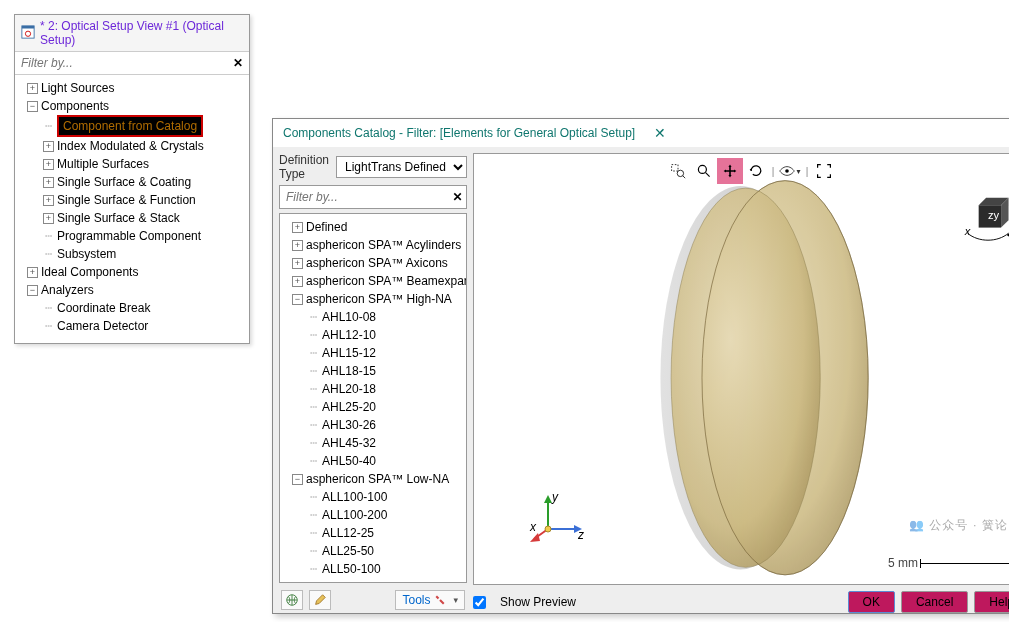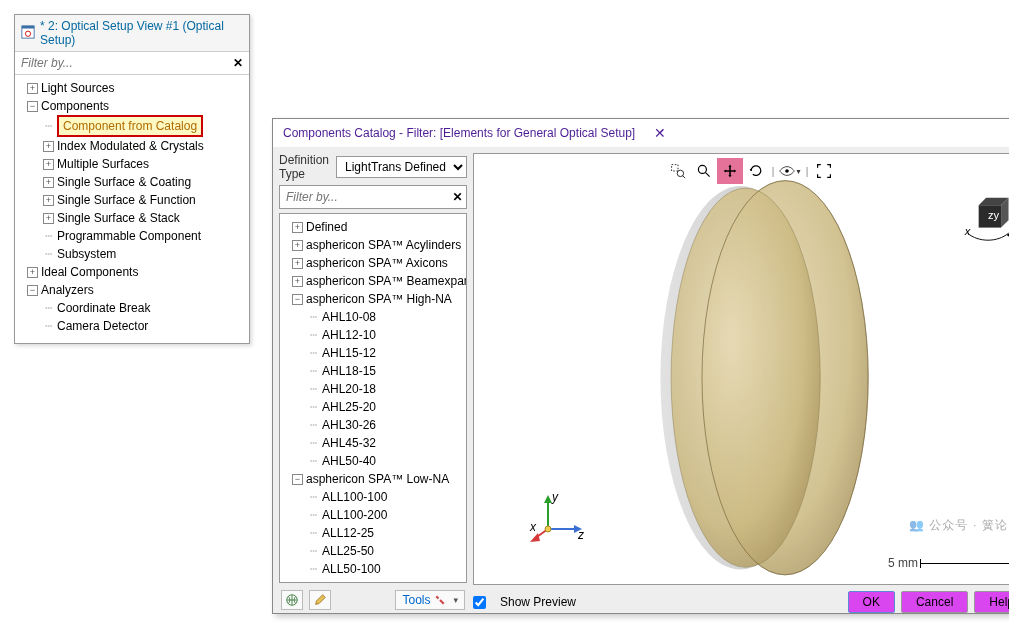--- a/index.html
+++ b/index.html
@@ -1,38 +1,38 @@
 <!DOCTYPE html>
 <html><head>
 <meta charset="utf-8">
 <style>
 * { box-sizing: border-box; margin: 0; padding: 0; font-family: "Segoe UI", Tahoma, sans-serif; font-size: 12px; }
 body { background: #fff; width: 1009px; height: 622px; position: relative; overflow: hidden; }
 
 
 .panel-left { position: absolute; left: 14px; top: 14px; width: 236px; border: 1px solid #999; background: #fff; box-shadow: 2px 2px 4px rgba(0,0,0,0.15); }
-.panel-left-title { display: flex; align-items: center; gap: 5px; padding: 4px 6px; border-bottom: 1px solid #ccc; background: #f5f5f5; color: #0369a1; }
+.panel-left-title { display: flex; align-items: center; gap: 5px; padding: 4px 6px; border-bottom: 1px solid #ccc; background: #f5f5f5; color: #6d28d9; }
 .panel-left-title svg { width: 14px; height: 14px; flex-shrink: 0; }
 .filterbar { display: flex; border-bottom: 1px solid #ccc; }
 .filterbar input { flex: 1; border: none; padding: 4px 6px; font-style: italic; color: #888; outline: none; }
 .filterbar .clear { width: 22px; display: flex; align-items: center; justify-content: center; cursor: pointer; font-weight: bold; }
 
 .tree { padding: 4px 2px 8px 2px; max-height: 380px; overflow-y: auto; }
 .tree ul { list-style: none; }
 .tree li { position: relative; padding-left: 16px; line-height: 18px; white-space: nowrap; }
 .tree .root > li { padding-left: 10px; }
 .tree .pm { display: inline-flex; width: 11px; height: 11px; border: 1px solid #888; margin-right: 3px; align-items: center; justify-content: center; font-size: 9px; line-height: 9px; color: #555; background: #fff; vertical-align: middle; cursor: pointer; }
 .tree .leaf-dash { display: inline-block; width: 11px; margin-right: 3px; text-align: center; color: #aaa; }
 .tree .lbl { cursor: pointer; }
-.tree .lbl.hl { background: #fef9c3; border: 2px solid #cc0000; padding: 0 4px; display: inline-block; color: #b06c00; }
+.tree .lbl.hl { background: #000000; border: 2px solid #cc0000; padding: 0 4px; display: inline-block; color: #b06c00; }
 
 
 .dialog { position: absolute; left: 272px; top: 118px; width: 764px; height: 496px; border: 1px solid #888; background: #eeeeee; box-shadow: 3px 3px 6px rgba(0,0,0,0.2); display: flex; flex-direction: column; }
 .dialog-title { display: flex; align-items: center; padding: 6px 10px; background: #fff; }
-.dialog-title span { flex: 1; color: #4c1d95; }
+.dialog-title span { flex: 1; color: #0f766e; }
 .dialog-title .close { font-size: 14px; cursor: pointer; }
 .dialog-body { flex: 1; display: flex; gap: 6px; padding: 6px; }
 
 .dlg-left { width: 188px; display: flex; flex-direction: column; gap: 4px; }
 .dlg-left .row-def { display: flex; align-items: center; gap: 6px; }
 .dlg-left .row-def label { color: #333; }
 .dlg-left .row-def select { flex: 1; border: 1px solid #999; padding: 2px 4px; background: #fff; }
 .dlg-left .filterbar { border: 1px solid #999; background: #fff; }
 .dlg-tree-wrap { flex: 1; border: 1px solid #999; background: #fff; overflow-y: auto; padding: 4px 2px; }
 .dlg-left-bottom { display: flex; align-items: center; gap: 6px; padding: 3px 2px; }
@@ -50,21 +50,21 @@
 .viewer .scalebar { position: absolute; right: 18px; bottom: 14px; display: flex; flex-direction: row; align-items: center; gap: 2px; color: #444; }
 .viewer .scalebar .bar { width: 90px; height: 1px; background: #000; position: relative; }
 .viewer .scalebar .bar::before, .viewer .scalebar .bar::after { content:""; position:absolute; top:-4px; width:1px; height:9px; background:#000; }
 .viewer .scalebar .bar::before { left:0; } .viewer .scalebar .bar::after { right:0; }
 .viewer .axis-triad { position: absolute; left: 54px; bottom: 32px; }
 .viewer .cube { position: absolute; right: 12px; top: 40px; }
 .viewer .watermark { position: absolute; right: 20px; bottom: 50px; color: #aaa; font-size: 14px; letter-spacing: 1px; }
 .dlg-right-bottom { display: flex; align-items: center; gap: 6px; }
 .dlg-right-bottom .chk { display: flex; align-items: center; gap: 14px; }
 .dlg-right-bottom .spacer { flex: 1; }
-.dlg-right-bottom button { height: 22px; padding: 0 14px; border: 1px solid #999; background: #d946ef; cursor: pointer; border-radius: 2px; }
+.dlg-right-bottom button { height: 22px; padding: 0 14px; border: 1px solid #999; background: #be185d; cursor: pointer; border-radius: 2px; }
 .dlg-right-bottom button.primary { border: 1px solid #5b8bd4; }
 </style>
 </head>
 <body>
 
 <div class="panel-left">
   <div class="panel-left-title">
     <span>
       <svg viewBox="0 0 16 16">
           <rect x="1" y="1" width="14" height="14" fill="#fff" stroke="#3a6ea5"></rect>

